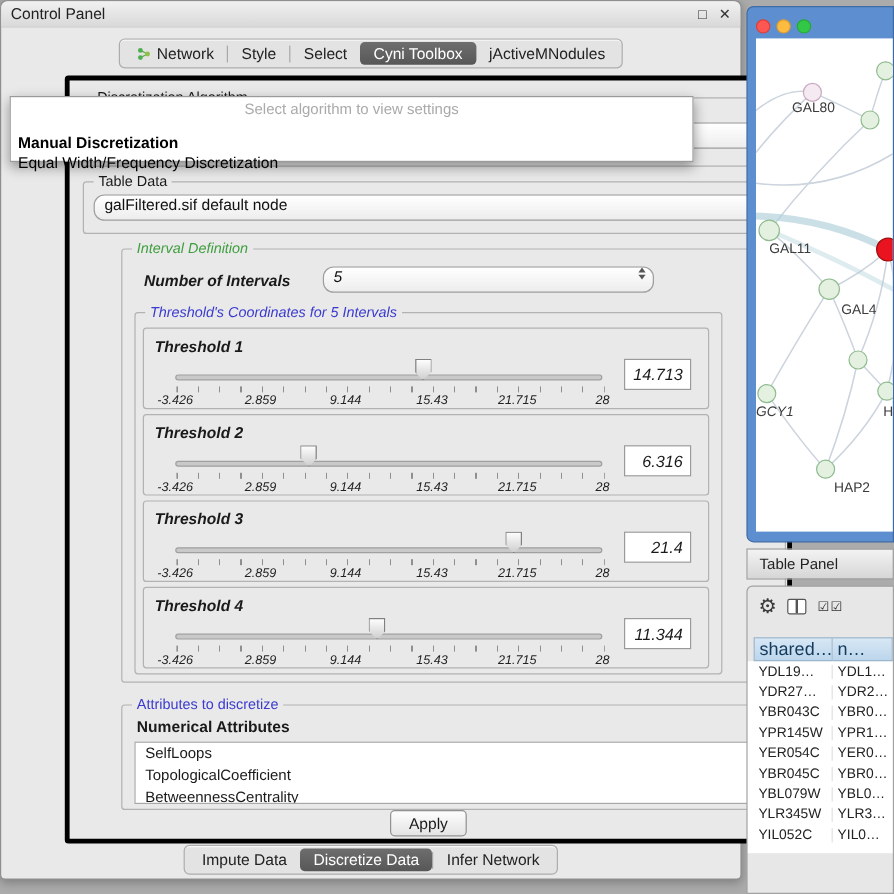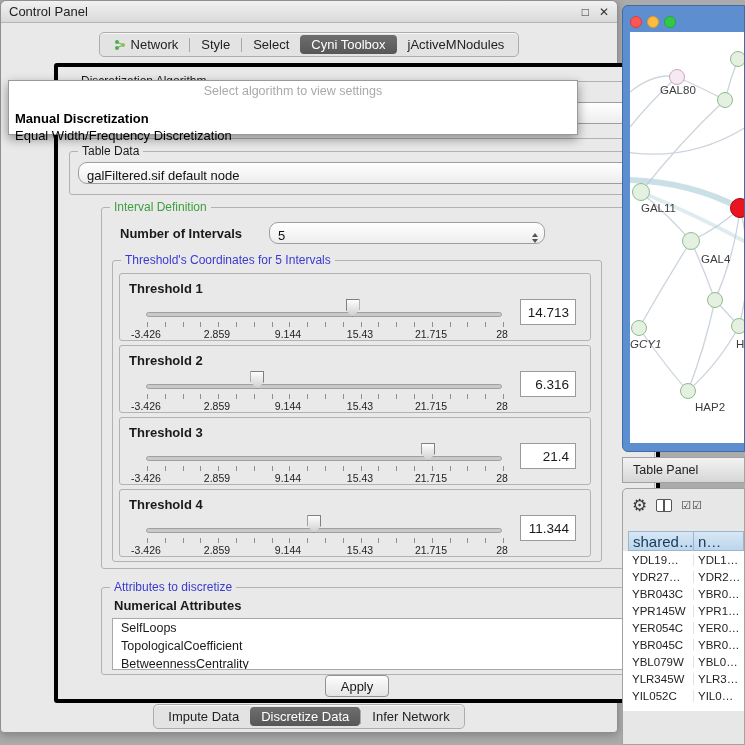--- a/index.html
+++ b/index.html
@@ -53,21 +53,21 @@
 
   .titled-group { position:absolute; border:1px solid #b2b2b2; border-radius:3px; }
   .group-title {
     position:absolute; top:-8px; left:8px; background:#e9e9e9; padding:0 4px;
     font-size:12px; color:#1a1a1a; white-space:nowrap;
   }
   .group-title.green { color:#3f9e3f; }
   .group-title.blue  { color:#3a3ad0; }
 
   .combo {
-    position:absolute; display:flex; align-items:flex-end;
+    position:absolute; display:flex; align-items:flex-start;
     background:linear-gradient(#ffffff,#ededed);
     border:1px solid #9e9e9e; border-radius:9px; height:22px;
     font-size:13px; color:#111;
   }
   .combo .combo-value { flex:1; padding-left:8px; white-space:nowrap; overflow:hidden; }
   .combo .updown { display:flex; flex-direction:column; gap:2px; margin-right:6px; }
   .tri-up   { width:0; height:0; border-left:3.5px solid transparent; border-right:3.5px solid transparent; border-bottom:4px solid #555; }
   .tri-down { width:0; height:0; border-left:3.5px solid transparent; border-right:3.5px solid transparent; border-top:4px solid #555; }
 
   
@@ -245,21 +245,21 @@
       <span class="group-title">Table Data</span>
       <div class="combo" style="left:8px; top:10px; width:568px;">
         <span class="combo-value">galFiltered.sif default node</span>
         <span class="updown">
             <span class="tri-up"></span>
             <span class="tri-down"></span>
           </span>
       </div>
     </div>
 
-    <div class="titled-group" style="left:43px; top:140px; width:554px; height:362px;">
+    <div class="titled-group" style="left:43px; top:140px; width:554px; height:362px;font-style:italic;">
       <span class="group-title green">Interval Definition</span>
 
       <span style="position:absolute; left:18px; top:18px; font-weight:bold;">Number of Intervals</span>
       <div class="combo" style="left:167px; top:14px; width:276px;">
         <span class="combo-value">5</span>
         <span class="updown">
             <span class="tri-up"></span>
             <span class="tri-down"></span>
           </span>
       </div>

